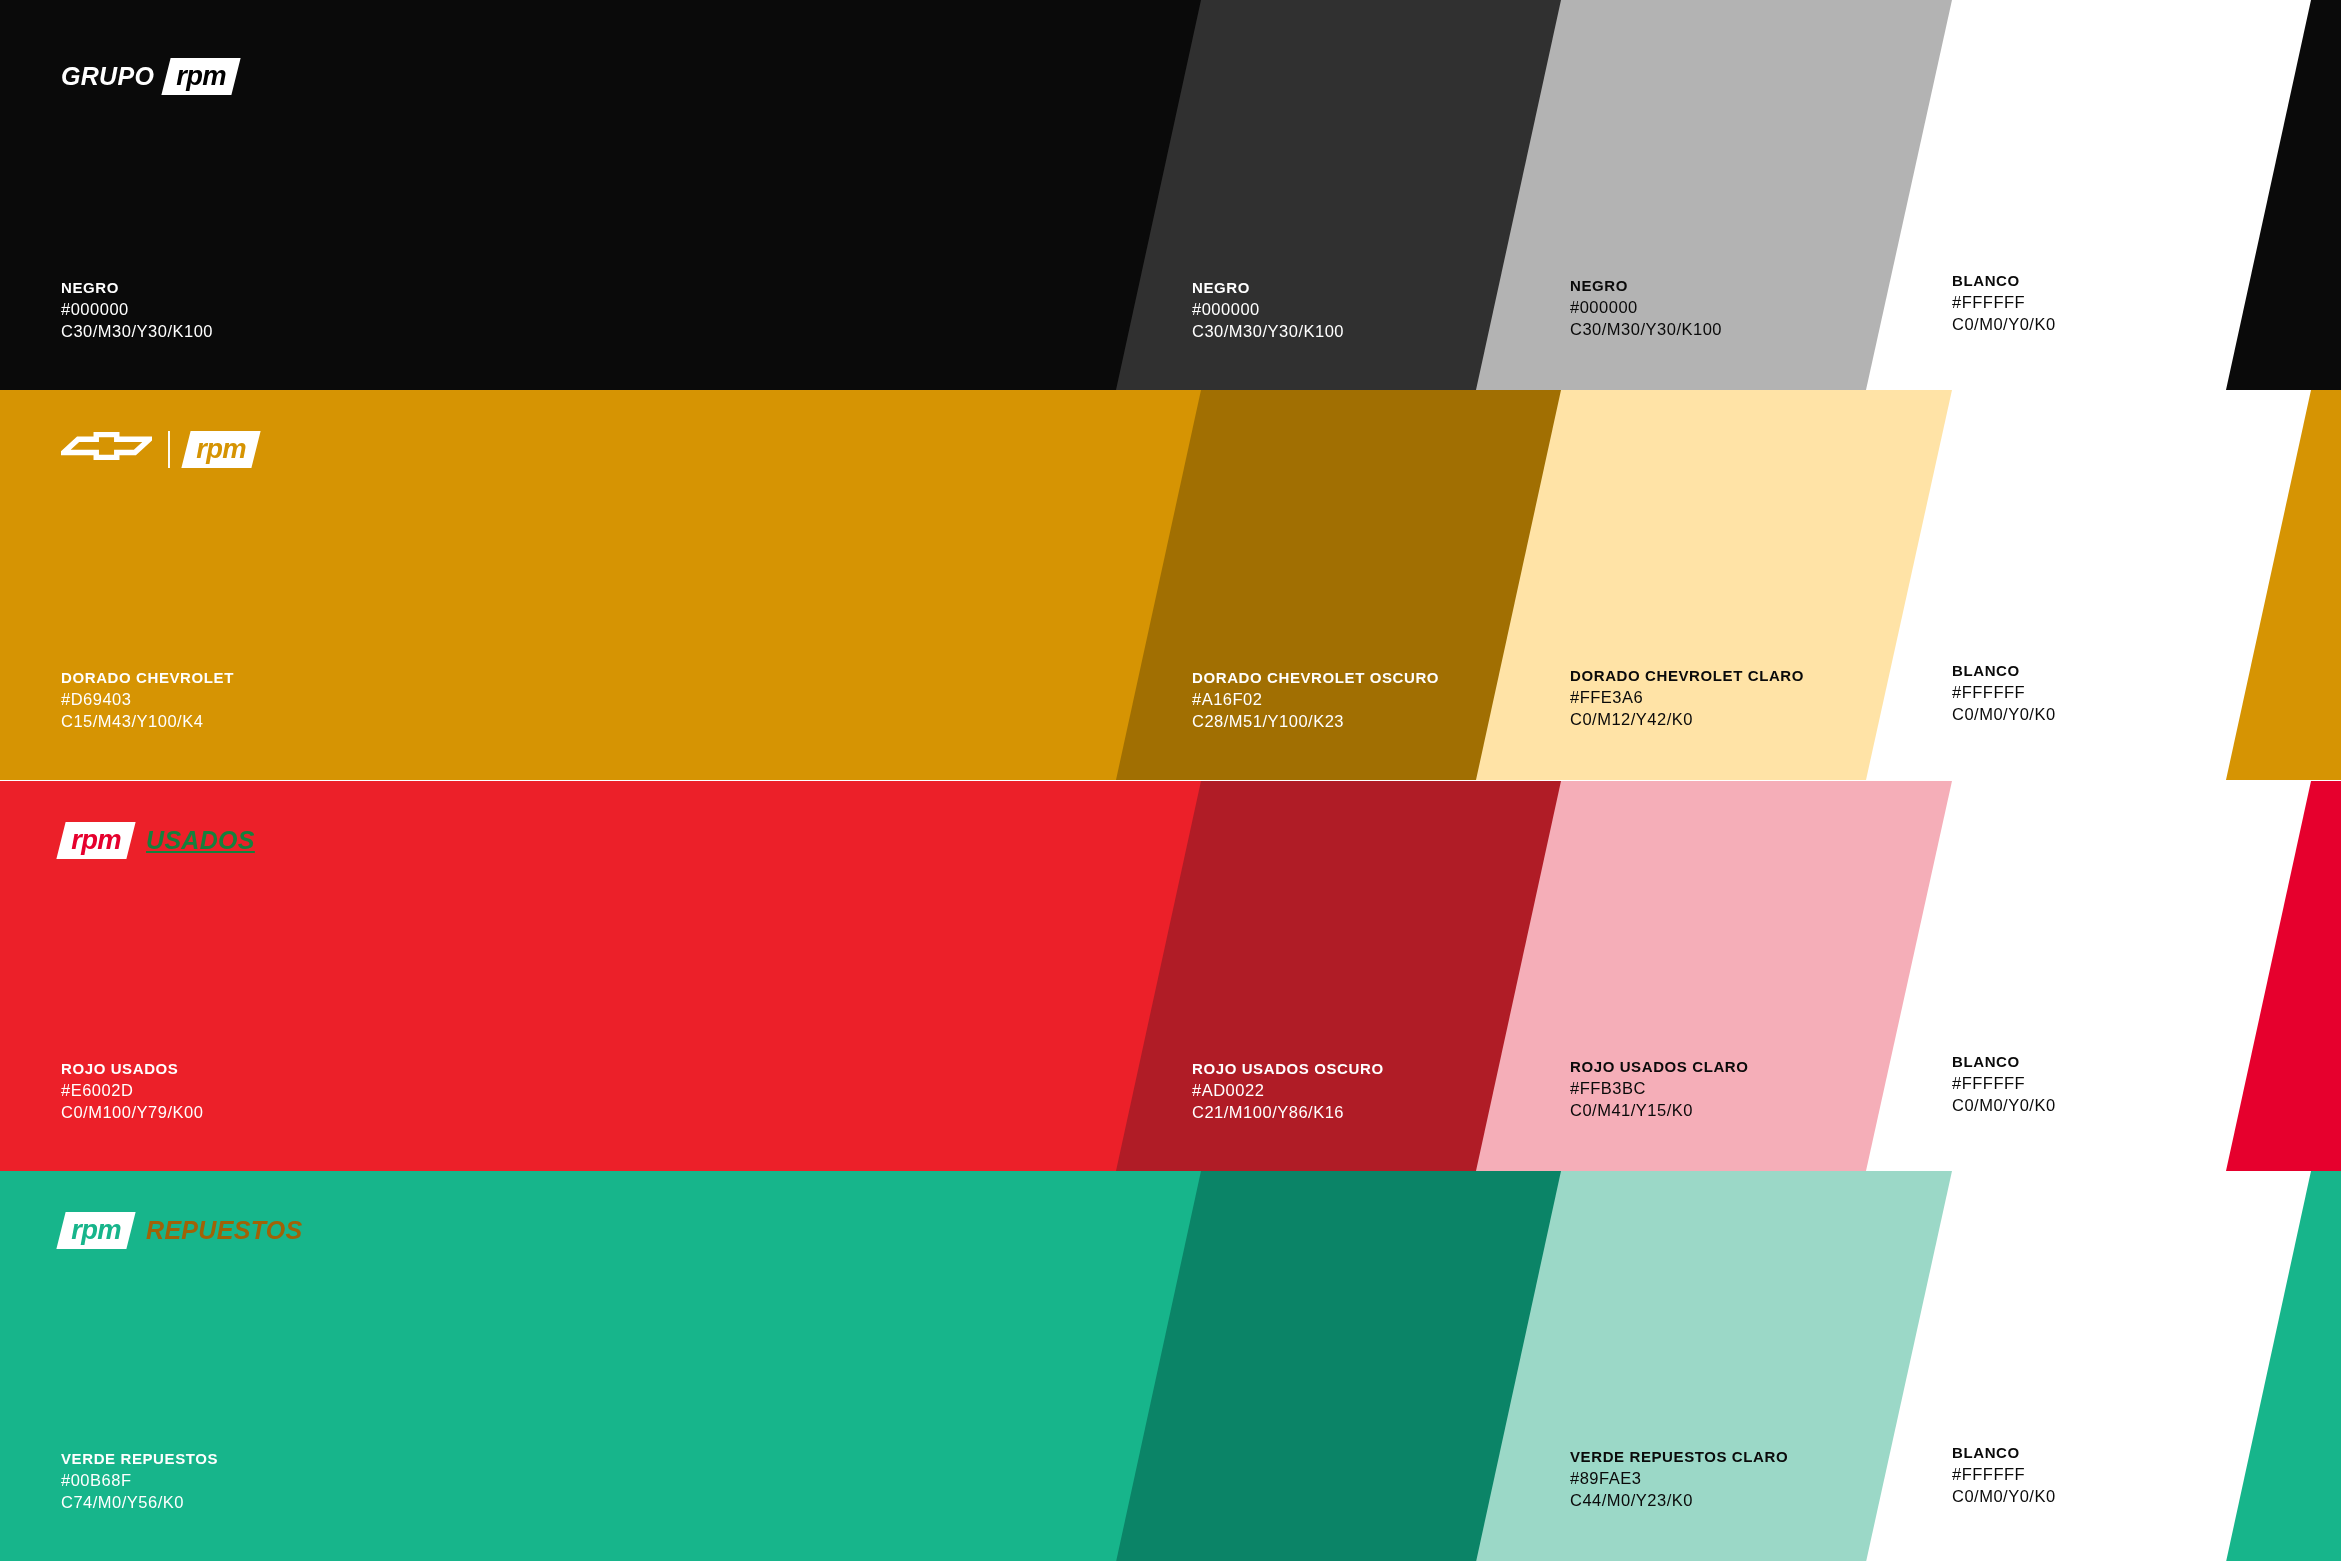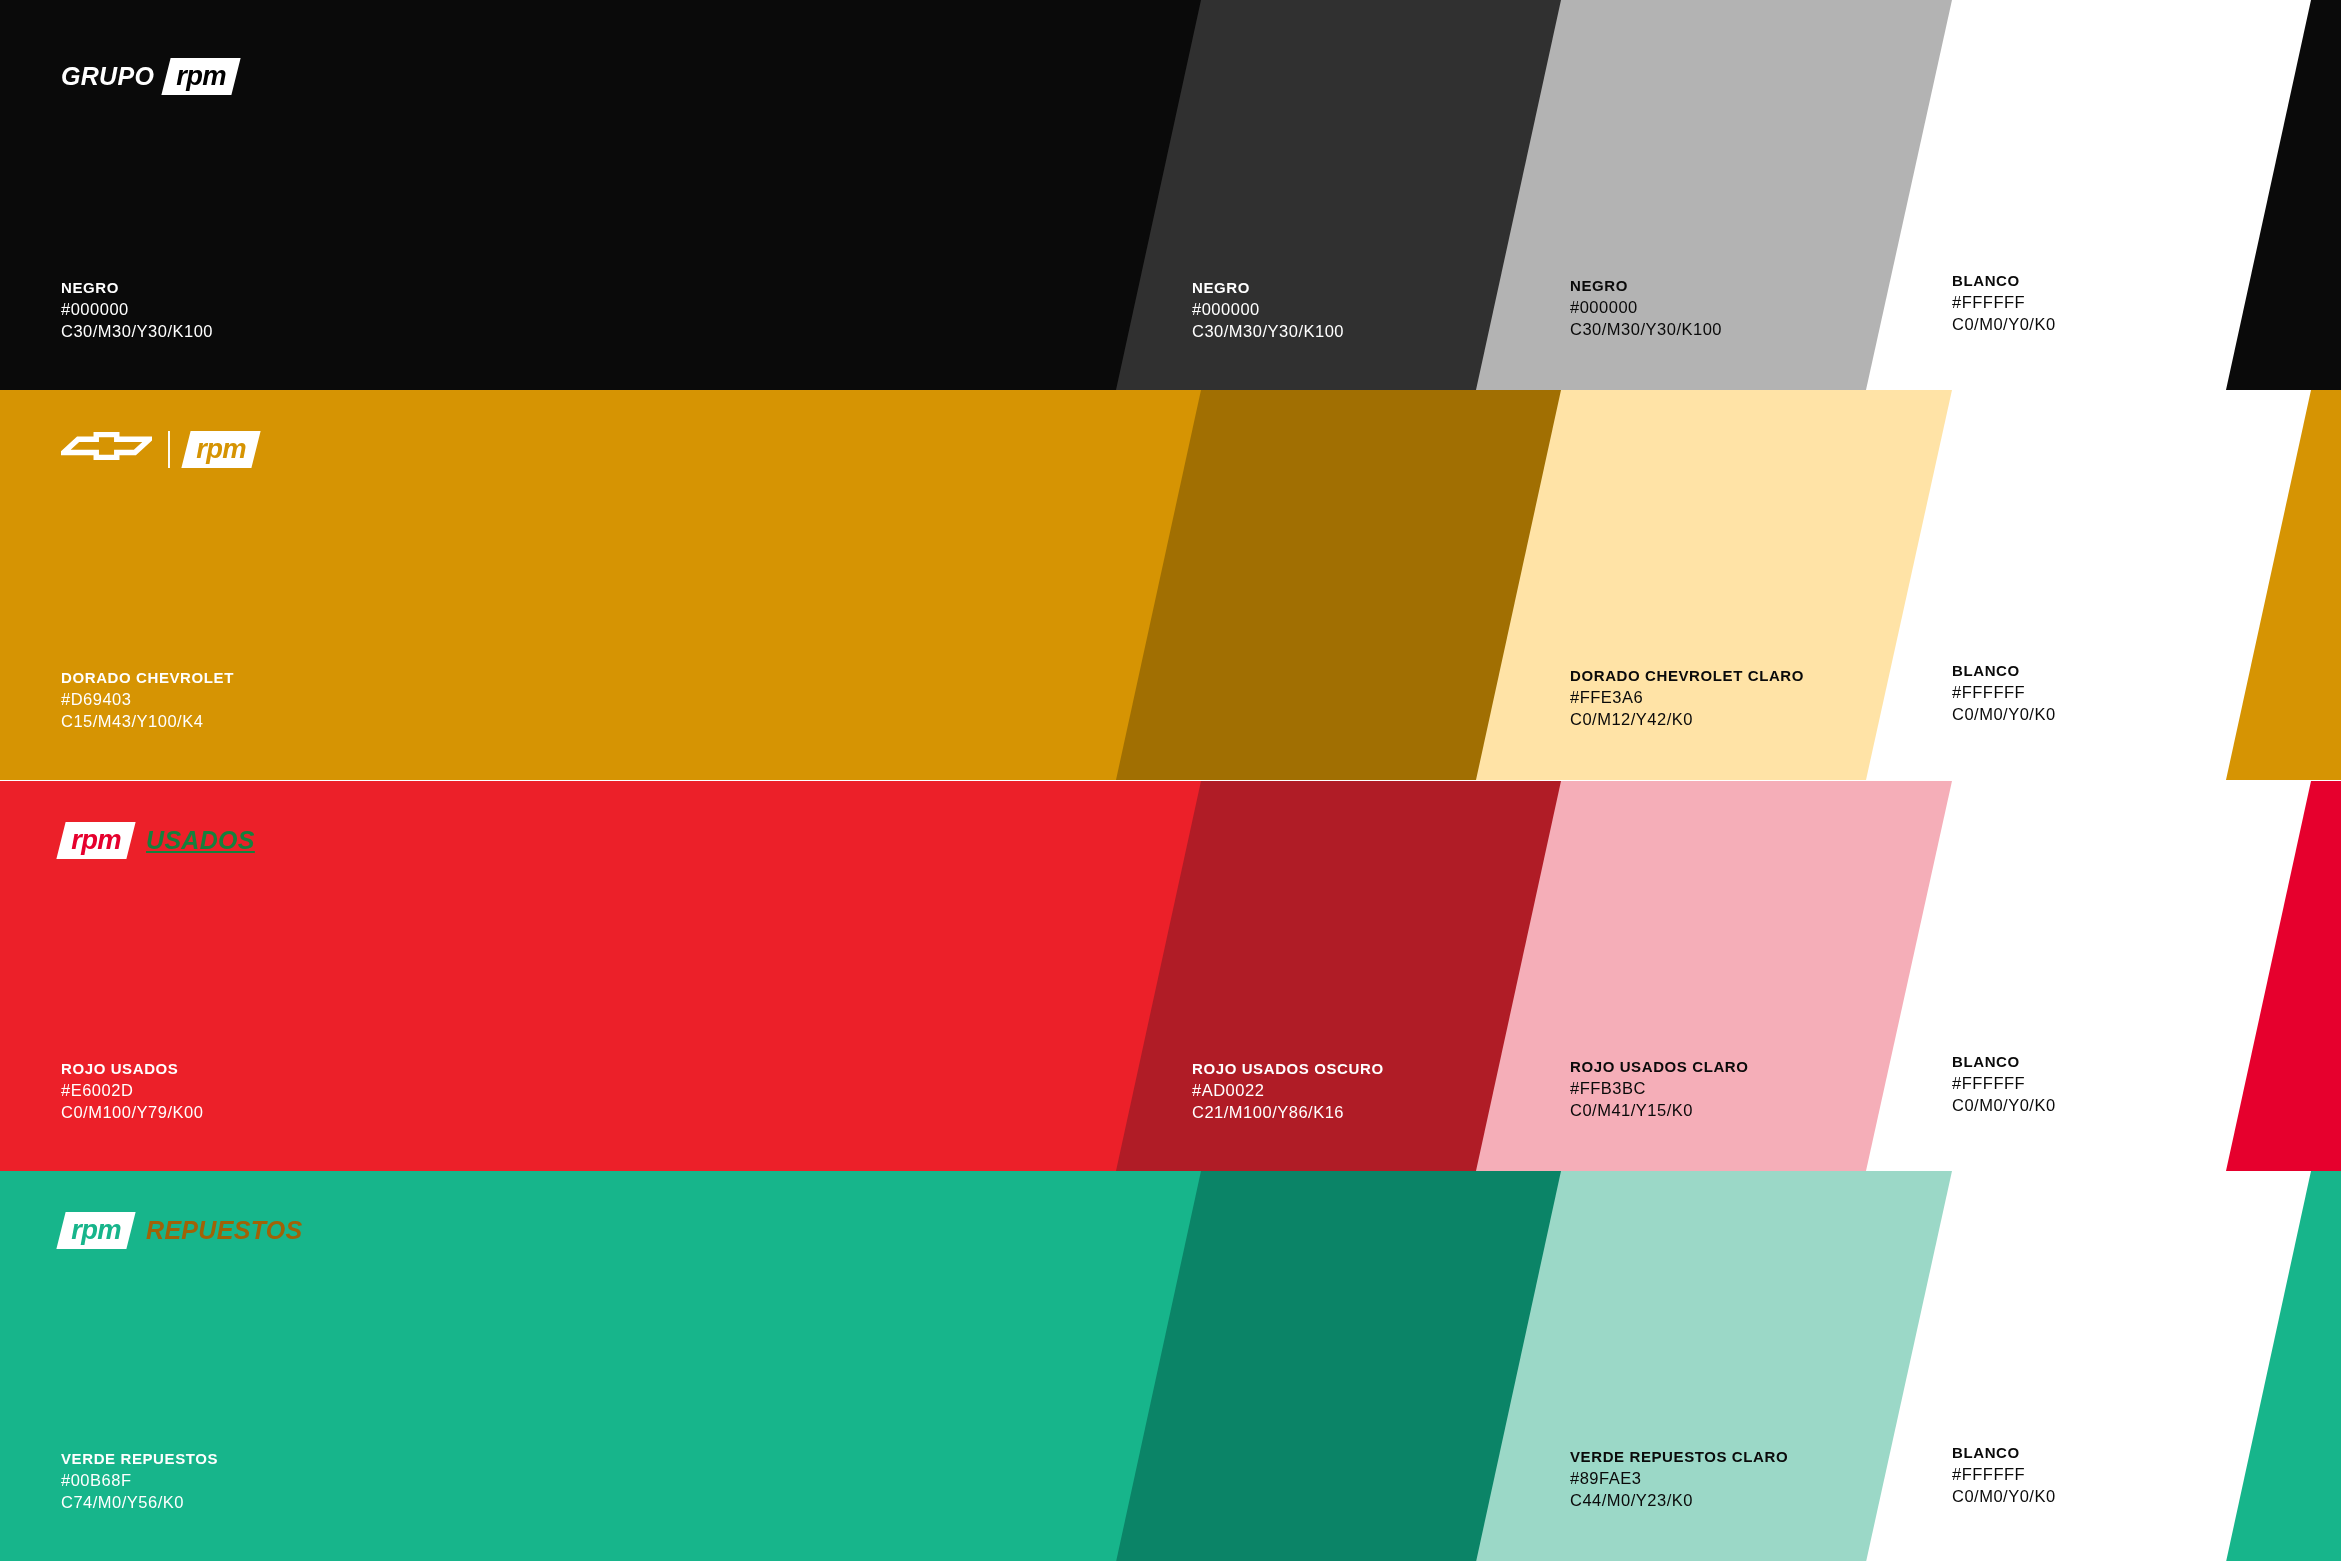--- a/index.html
+++ b/index.html
@@ -101,20 +101,25 @@
       <div class="panel base" style="background: rgb(214, 148, 3);"></div>
       <div class="panel dark" style="background: rgb(161, 111, 2); clip-path: polygon(1201px 0px, 2342px 0px, 2342px 100%, 1116px 100%);"></div>
       <div class="panel light" style="background: rgb(255, 227, 166); clip-path: polygon(1561px 0px, 2342px 0px, 2342px 100%, 1476px 100%);"></div>
       <div class="panel white" style="background: rgb(255, 255, 255); clip-path: polygon(1952px 0px, 2342px 0px, 2342px 100%, 1866px 100%);"></div>
       <div class="panel wrap" style="background: rgb(214, 148, 3); clip-path: polygon(2311px 0px, 2342px 0px, 2342px 100%, 2226px 100%);"></div>
       <div class="label on-dark" style="left: 61px; top: 278px;">
         <span class="name">DORADO CHEVROLET</span>
         <span class="hex">#D69403</span>
         <span class="cmyk">C15/M43/Y100/K4</span>
       </div>
+      <div class="label on-dark" style="left: 1192px; top: 278px;">
+        <span class="name">DORADO CHEVROLET OSCURO</span>
+        <span class="hex">#A16F02</span>
+        <span class="cmyk">C28/M51/Y100/K23</span>
+      </div>
       <div class="label on-light" style="left: 1570px; top: 276px;">
         <span class="name">DORADO CHEVROLET CLARO</span>
         <span class="hex">#FFE3A6</span>
         <span class="cmyk">C0/M12/Y42/K0</span>
       </div>
       <div class="label on-light" style="left: 1952px; top: 271px;">
         <span class="name">BLANCO</span>
         <span class="hex">#FFFFFF</span>
         <span class="cmyk">C0/M0/Y0/K0</span>
       </div>

